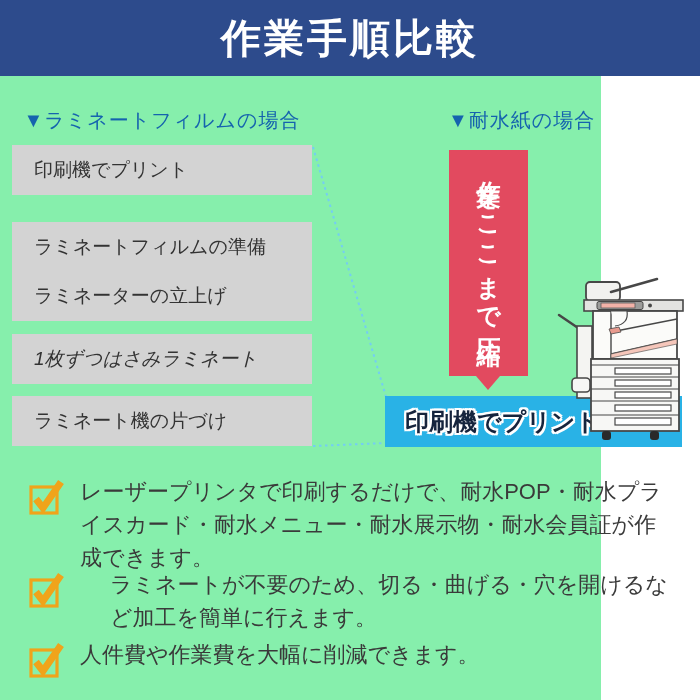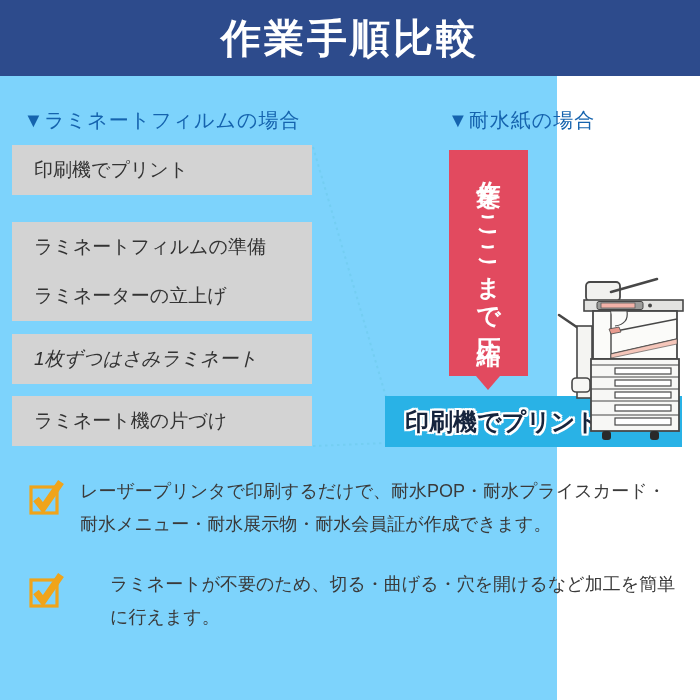--- a/index.html
+++ b/index.html
@@ -1,21 +1,21 @@
 <!DOCTYPE html>
 <html><head>
 <meta charset="utf-8">
 <style>
   html,body{margin:0;padding:0;}
   body{
     width:700px;height:700px;overflow:hidden;background:#ffffff;
     font-family:"Liberation Sans","DejaVu Sans",sans-serif;
     -webkit-font-smoothing:antialiased;
   }
-  .stage{position:relative;width:557px;height:700px;background:#7dd3fc;}
+  .stage{position:relative;width:557px;height:700px;background:#86efac;padding-left:44px;}
 
   
   .titlebar{
     position:absolute;left:0;top:0;width:700px;height:76px;
     background:#2d4b8c;display:flex;align-items:center;justify-content:center;
   }
   .titlebar h1{
     margin:0;color:#ffffff;font-size:40px;font-weight:bold;letter-spacing:3px;
   }
 
@@ -69,21 +69,21 @@
   
   .printer{position:absolute;left:553px;top:268px;width:145px;height:180px;}
 
   
   .benefit{
     position:absolute;left:28px;width:650px;display:flex;gap:14px;align-items:flex-start;
   }
   .benefit.b1{top:475px;} .benefit.b2{top:568px;gap:44px;} .benefit.b3{top:638px;}
   .benefit .check{flex:0 0 38px;width:38px;height:38px;margin-top:2px;}
   .benefit p{
-    margin:0;font-size:18px;line-height:33px;color:#3a3a3a;flex:1;
+    margin:0;font-size:22px;line-height:33px;color:#3a3a3a;flex:1;
   }
 </style>
 </head>
 <body>
 
 <div class="stage">
 
   <header class="titlebar">
     <h1>作業手順比較</h1>
   </header>
@@ -159,14 +159,21 @@
   </div>
 
   <div class="benefit b2">
     <svg class="check" viewBox="0 0 38 38">
       <rect x="3" y="10" width="26" height="26" fill="none" stroke="#f0a41a" stroke-width="3.2"></rect>
       <path d="M8 22 L15 31 L33 5" fill="none" stroke="#f0a41a" stroke-width="7"></path>
     </svg>
     <p>ラミネートが不要のため、切る・曲げる・穴を開けるなど加工を簡単に行えます。</p>
   </div>
 
+  <div class="benefit b3">
+    <svg class="check" viewBox="0 0 38 38">
+      <rect x="3" y="10" width="26" height="26" fill="none" stroke="#f0a41a" stroke-width="3.2"></rect>
+      <path d="M8 22 L15 31 L33 5" fill="none" stroke="#f0a41a" stroke-width="7"></path>
+    </svg>
+    <p>人件費や作業費を大幅に削減できます。</p>
+  </div>
 
 </div>
 
 </body></html>

